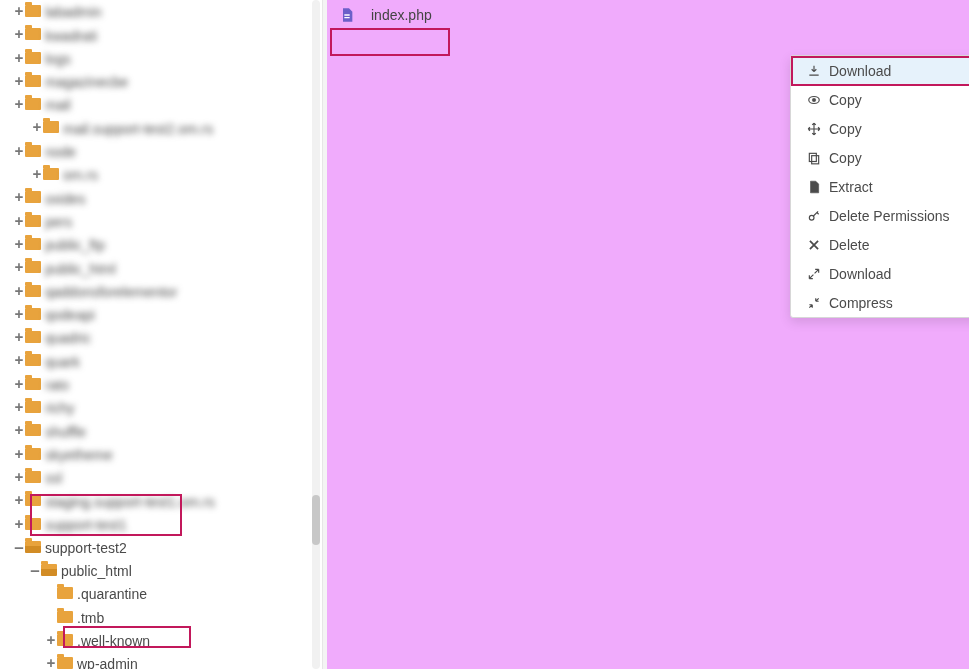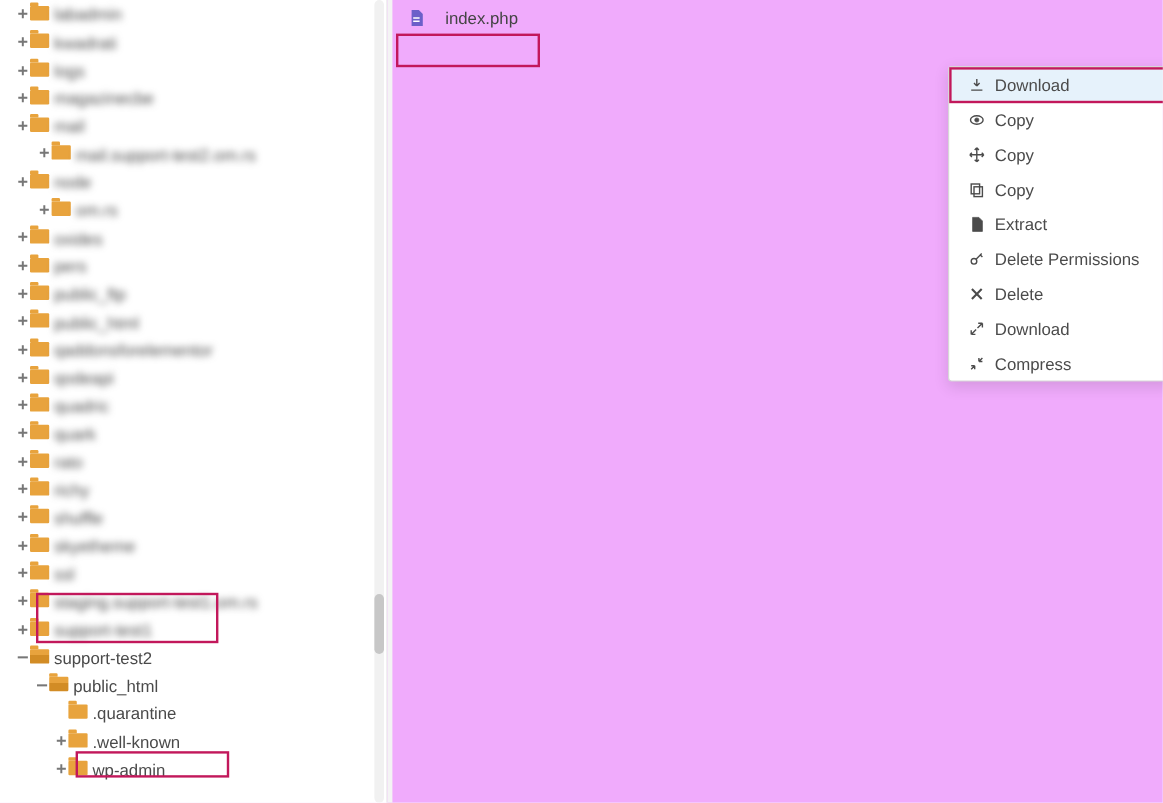--- a/index.html
+++ b/index.html
@@ -219,20 +219,21 @@
         <li class="blurred"><span class="toggle">+</span><span class="folder"></span><span class="node-label">rato</span></li>
         <li class="blurred"><span class="toggle">+</span><span class="folder"></span><span class="node-label">richy</span></li>
         <li class="blurred"><span class="toggle">+</span><span class="folder"></span><span class="node-label">shuffle</span></li>
         <li class="blurred"><span class="toggle">+</span><span class="folder"></span><span class="node-label">skyetheme</span></li>
         <li class="blurred"><span class="toggle">+</span><span class="folder"></span><span class="node-label">ssl</span></li>
         <li class="blurred"><span class="toggle">+</span><span class="folder"></span><span class="node-label">staging.support-test1.om.rs</span></li>
         <li class="blurred"><span class="toggle">+</span><span class="folder"></span><span class="node-label">support-test1</span></li>
         <li><span class="toggle">–</span><span class="folder open"></span><span class="node-label">support-test2</span><ul>
             <li><span class="toggle">–</span><span class="folder open"></span><span class="node-label">public_html</span><ul>
                 <li><span class="toggle blank">+</span><span class="folder"></span><span class="node-label">.quarantine</span></li>
+                <li><span class="toggle blank">+</span><span class="folder"></span><span class="node-label">.tmb</span></li>
                 <li><span class="toggle">+</span><span class="folder"></span><span class="node-label">.well-known</span></li>
                 <li><span class="toggle">+</span><span class="folder"></span><span class="node-label">wp-admin</span></li>
               </ul></li>
           </ul></li>
       </ul>
     <div class="highlight-box hb1"></div>
     <div class="highlight-box hb2"></div>
     <div class="vscroll">
         <div class="thumb"></div>
       </div>

